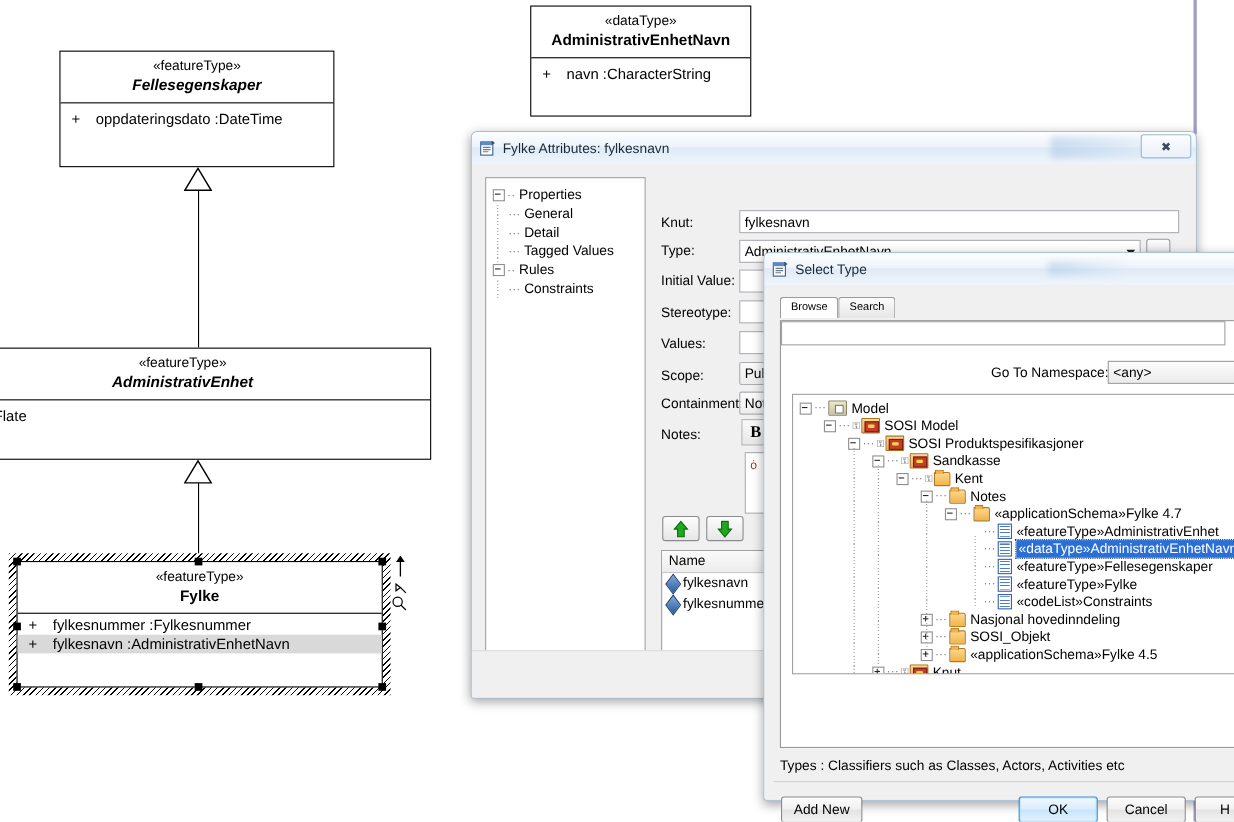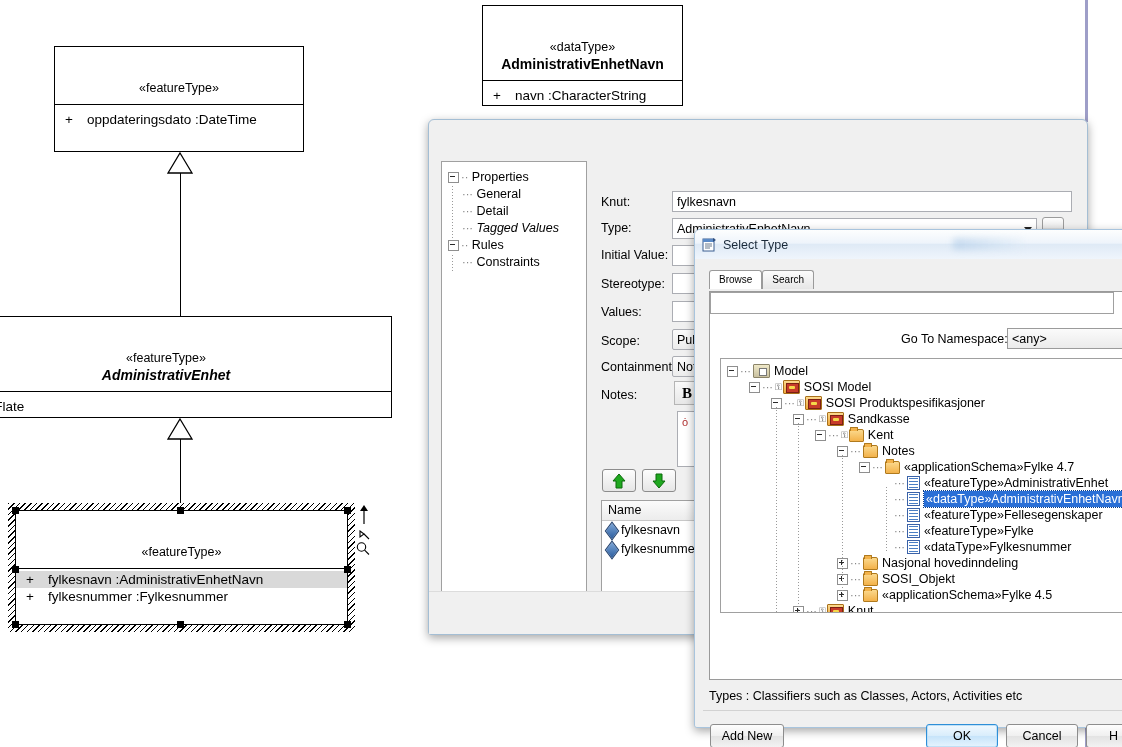--- a/index.html
+++ b/index.html
@@ -20,21 +20,21 @@
     position: absolute;
     border: 1px solid #000;
     background: #fff;
     box-sizing: border-box;
   }
   .uml-head {
     text-align: center;
     padding: 6px 4px 7px 4px;
     line-height: 1.25;
   }
-  .uml-stereo { font-size: 12.5px; color: #000; margin-top: 28px; }
+  .uml-stereo { font-size: 12.5px; color: #000; }
   .uml-name { font-size: 14px; font-weight: bold; color: #000; }
   .uml-name.ital { font-style: italic; }
   .uml-sep { border-top: 1px solid #000; }
   .uml-attrs { padding: 6px 0 6px 0; }
   .uml-attr {
     font-size: 13.5px;
     color: #000;
     padding: 1px 0 1px 10px;
     white-space: nowrap;
   }
@@ -337,20 +337,21 @@
 <body>
 
 <div id="root">
 
   <div class="vline-purple" style="left:1085px; top:0px; height:122px;"></div>
   <div class="vline-purple" style="left:1085px; top:728px; height:19px;"></div>
 
   <div class="uml-box" style="left:54px; top:46px; width:250px; height:106px;">
     <div class="uml-head">
       <div class="uml-stereo">«featureType»</div>
+      <div class="uml-name ital">Fellesegenskaper</div>
     </div>
     <div class="uml-sep"></div>
     <div class="uml-attrs">
       <div class="uml-attr">
         <span class="vis">+</span><span>oppdateringsdato  :DateTime</span>
       </div>
     </div>
   </div>
 
   <svg class="gen-arrow-svg" style="left:167px; top:152px;" width="26" height="22" viewBox="0 0 26 22">
@@ -373,28 +374,29 @@
 
   <svg class="gen-arrow-svg" style="left:167px; top:418px;" width="26" height="22" viewBox="0 0 26 22">
     <polygon points="13,1 25,21 1,21" fill="#ffffff" stroke="#000000" stroke-width="1.3"></polygon>
   </svg>
   <div class="gen-line" style="left:179.5px; top:439px; height:72px;"></div>
 
   <div class="sel-frame" style="left:8px; top:503px; width:347px; height:129px;"></div>
   <div class="uml-box" style="left:15px; top:510px; width:333px; height:115px;">
     <div class="uml-head">
       <div class="uml-stereo">«featureType»</div>
+      <div class="uml-name">Fylke</div>
     </div>
     <div class="uml-sep"></div>
     <div class="uml-attrs" style="padding:2px 0 4px 0;">
+      <div class="uml-attr">
+        <span class="vis">+</span><span>fylkesnummer  :Fylkesnummer</span>
+      </div>
       <div class="uml-attr hl">
         <span class="vis">+</span><span>fylkesnavn  :AdministrativEnhetNavn</span>
-      </div>
-      <div class="uml-attr">
-        <span class="vis">+</span><span>fylkesnummer  :Fylkesnummer</span>
       </div>
     </div>
   </div>
 
   <div class="handle" style="left:12px; top:507px;"></div>
   <div class="handle" style="left:177px; top:507px;"></div>
   <div class="handle" style="left:344px; top:507px;"></div>
   <div class="handle" style="left:12px; top:566px;"></div>
   <div class="handle" style="left:344px; top:566px;"></div>
   <div class="handle" style="left:12px; top:621px;"></div>
@@ -421,38 +423,53 @@
     </div>
     <div class="uml-sep"></div>
     <div class="uml-attrs">
       <div class="uml-attr">
         <span class="vis">+</span><span>navn  :CharacterString</span>
       </div>
     </div>
   </div>
 
   <div class="win" style="left:428px; top:119px; width:660px; height:516px;">
+    <div class="win-title">
+      <span class="app-icon">
+        <svg width="16" height="16" viewBox="0 0 16 16">
+          <rect x="2" y="2" width="11" height="12" fill="#ffffff" stroke="#3b5f91" stroke-width="1"></rect>
+          <rect x="2" y="2" width="11" height="3" fill="#5b8ac6"></rect>
+          <line x1="4" y1="7" x2="11" y2="7" stroke="#6b7a8c" stroke-width="1"></line>
+          <line x1="4" y1="9" x2="11" y2="9" stroke="#6b7a8c" stroke-width="1"></line>
+          <line x1="4" y1="11" x2="9" y2="11" stroke="#6b7a8c" stroke-width="1"></line>
+          <polygon points="12,1 15,3 12,5" fill="#2f4f7f"></polygon>
+        </svg>
+      </span>
+      <span class="t-text">Fylke Attributes: fylkesnavn</span>
+      <span class="titlebar-glow"></span>
+      <span class="btn-close">✖</span>
+    </div>
 
     <div class="win-body">
 
       <div class="panel-sunken" style="position:absolute; left:12px; top:12px; width:146px; height:460px;">
         <div style="position:absolute; left:6px; top:7px;">
           <div class="tree-node">
             <span class="plusbox"></span><span class="dotline">··</span>
             <span>Properties</span>
           </div>
           <div class="tree-node" style="padding-left:14px;">
             <span class="dotline">···</span>
             <span class="sel-lt">General</span>
           </div>
           <div class="tree-node" style="padding-left:14px;">
             <span class="dotline">···</span>
             <span>Detail</span>
           </div>
-          <div class="tree-node" style="padding-left:14px;font-style:italic;">
+          <div class="tree-node" style="padding-left:14px;">
             <span class="dotline">···</span>
             <span>Tagged Values</span>
           </div>
           <div class="tree-node">
             <span class="plusbox"></span><span class="dotline">··</span>
             <span>Rules</span>
           </div>
           <div class="tree-node" style="padding-left:14px;">
             <span class="dotline">···</span>
             <span>Constraints</span>
@@ -653,21 +670,21 @@
                   <i></i>
                 </span>
                 <span class="lbl">«featureType»Fylke</span>
               </div>
               <div class="snode" style="left: 160px; top: 180px;">
                 <span style="display: inline-block; width: 11px; flex: 0 0 11px;"></span>
                 <span class="dotline" style="margin: 0px 2px;">···</span>
                 <span class="ic-cls">
                   <i></i>
                 </span>
-                <span class="lbl">«dataType»Fylkesnummer</span>
+                <span class="lbl">«codeList»Constraints</span>
               </div>
               <div class="snode" style="left: 116px; top: 196px;">
                 <span class="sm-plus plus"></span>
                 <span class="dotline" style="margin: 0px 2px;">···</span>
                 <span class="ic-folder">
                   <i></i>
                 </span>
                 <span class="lbl">Nasjonal hovedinndeling</span>
               </div>
               <div class="snode" style="left: 116px; top: 212px;">

